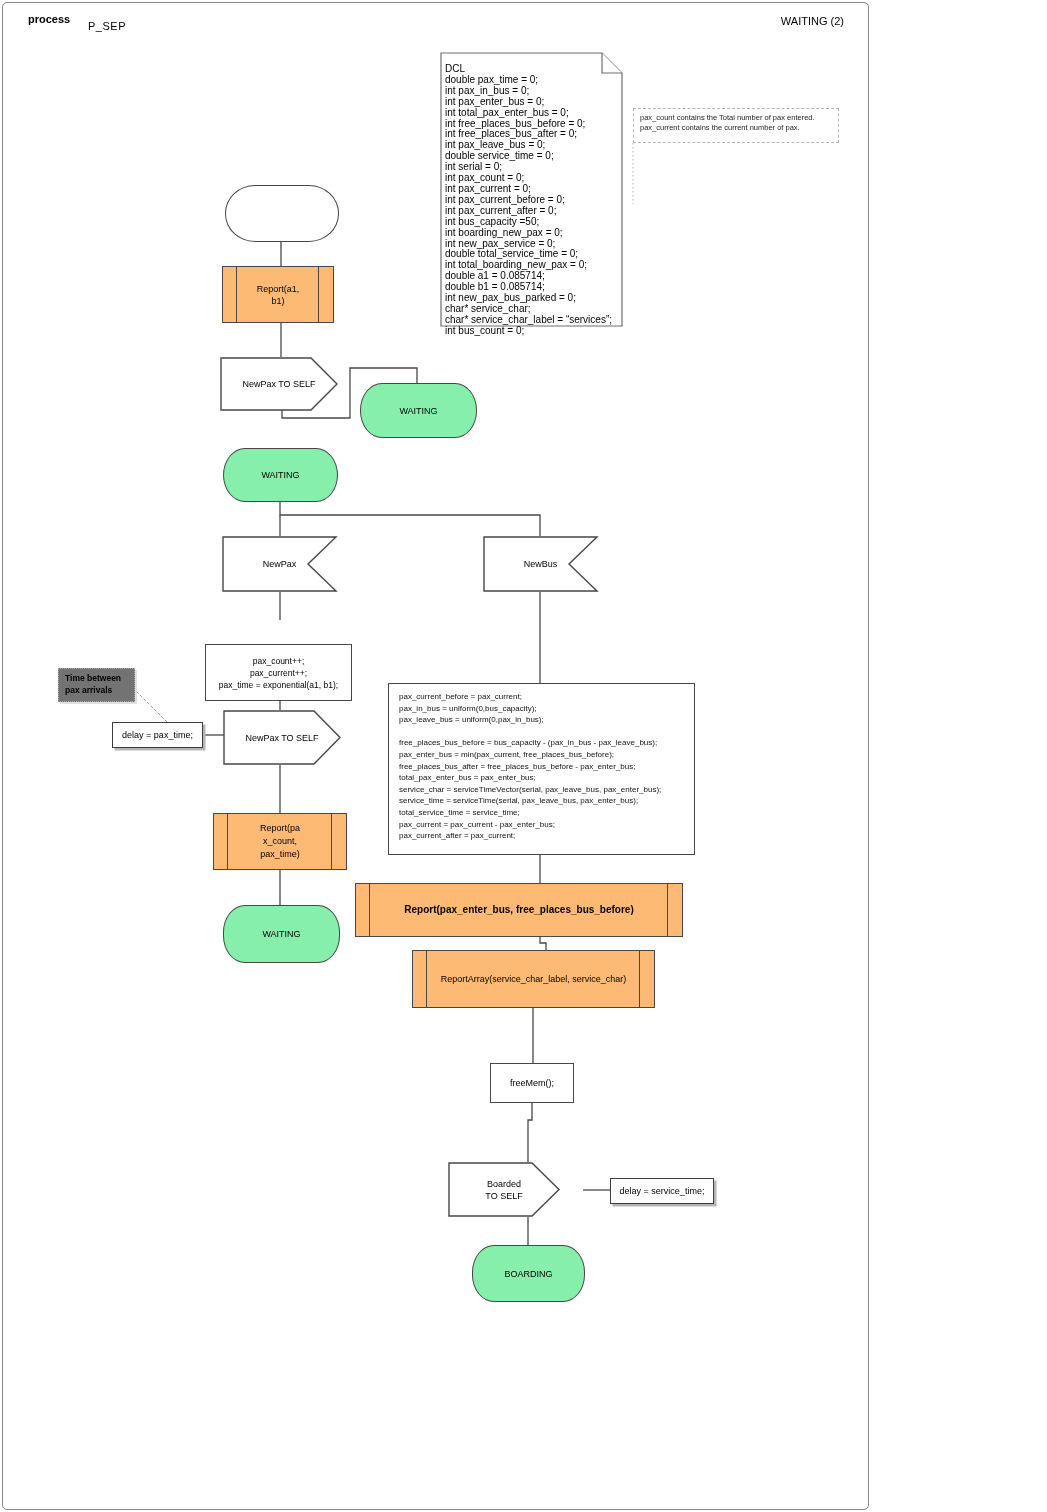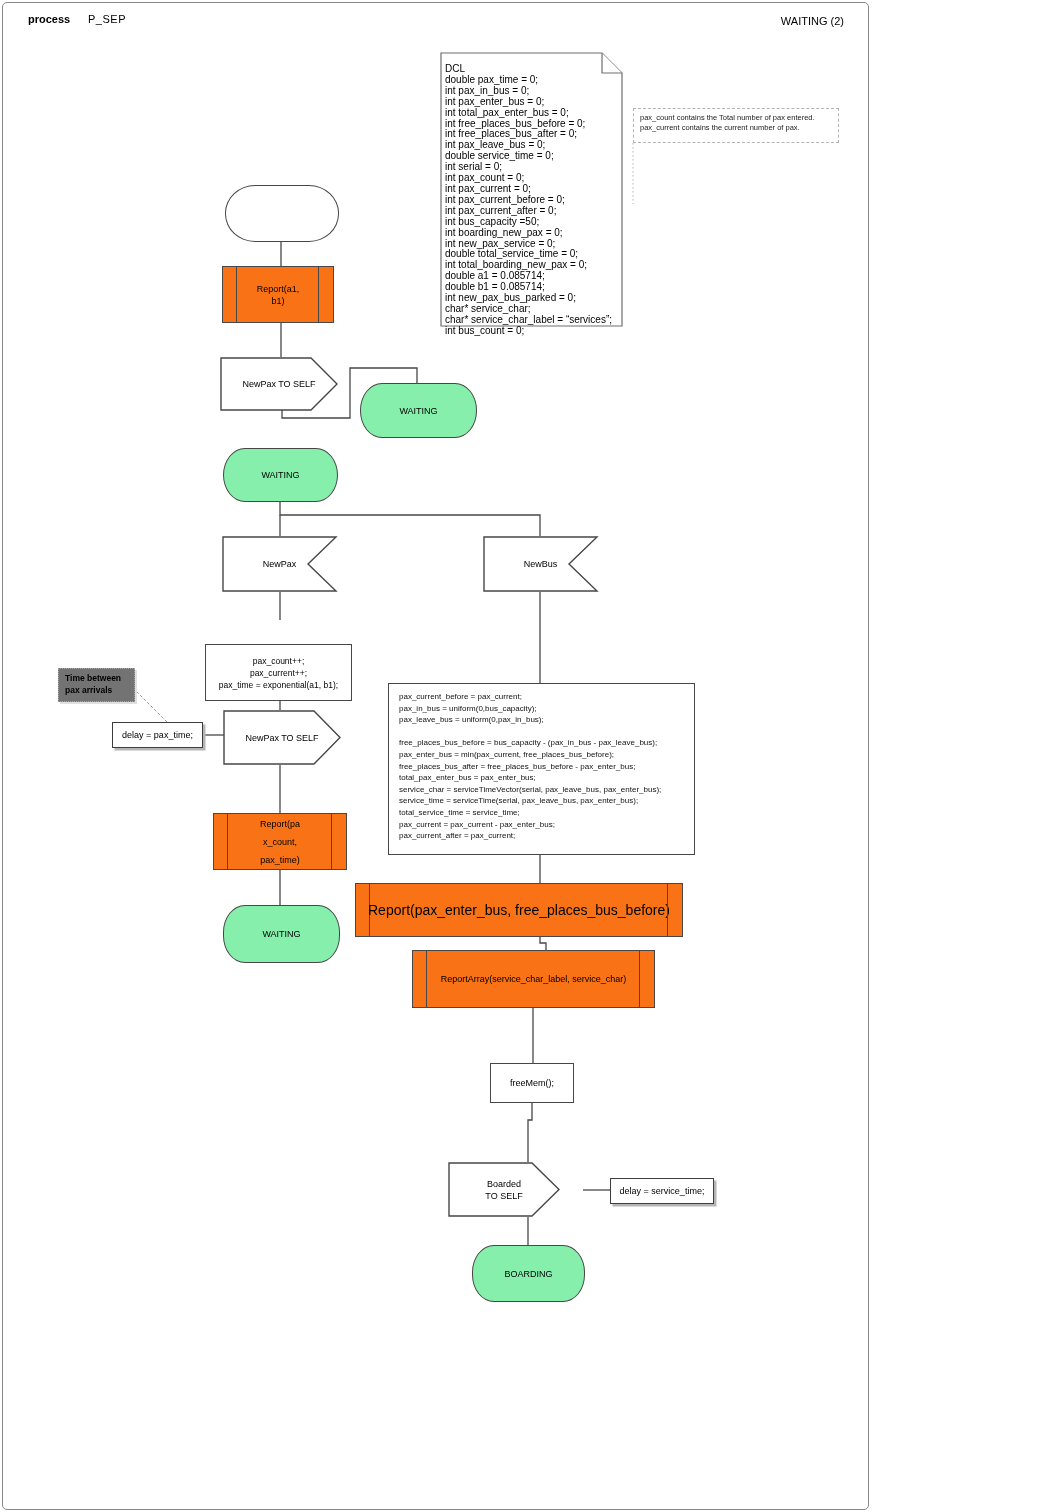--- a/index.html
+++ b/index.html
@@ -7,21 +7,21 @@
         font-family:"Liberation Sans",sans-serif;color:#000;}
   .page-border{position:absolute;inset:2px;border:1.3px solid #878787;border-radius:5px;pointer-events:none;}
   .abs{position:absolute;box-sizing:border-box;}
   .wires{position:absolute;left:0;top:0;width:1047px;height:1512px;}
   .wires polyline{fill:none;stroke:#474747;stroke-width:1.3;}
   .wires .dashed{stroke:#9a9a9a;stroke-width:1;stroke-dasharray:3 2;}
   .wires .dotted{stroke:#b5b5b5;stroke-width:1;stroke-dasharray:1.5 2.5;}
   .task{border:1.4px solid #474747;background:#fff;}
   .state{border:1.4px solid #474747;background:#86efac;border-radius:22px / 27px;}
   .start{border:1.4px solid #474747;background:#fff;border-radius:30px / 28px;}
-  .proc{border:1.4px solid #474747;background:#f97316;}
+  .proc{border:1.4px solid #474747;background:#fdba74;}
   .proc::before,.proc::after{content:"";position:absolute;top:0;bottom:0;border-left:1.4px solid #474747;}
   .proc::before{left:13px;}
   .proc::after{right:14px;}
   .shape-svg{position:absolute;left:0;top:0;width:100%;height:100%;overflow:visible;}
   .shape-svg polygon{fill:#fff;stroke:#474747;stroke-width:1.4;}
   .paper path{fill:#fff;stroke:#6e6e6e;stroke-width:1.2;}
   .lbl{position:absolute;inset:0;display:flex;align-items:center;justify-content:center;
        text-align:center;white-space:pre-line;font-size:9px;line-height:12px;}
   .lbl.small{font-size:8.5px;line-height:12px;}
   .lbl.left{justify-content:flex-start;align-items:flex-start;text-align:left;}
@@ -36,21 +36,21 @@
              white-space:pre-line;text-align:left;color:#222;}
   .hdr{position:absolute;font-size:11px;}
 </style>
 </head>
 <body>
 
 <div class="page">
   <div class="page-border"></div>
 
   <div class="hdr" style="left:28px;top:13px;font-weight:bold;">process</div>
-  <div class="hdr" style="left:88px;top:13px;letter-spacing:0.5px;">P_SEP</div>
+  <div class="hdr" style="left:88px;top:20px;letter-spacing:0.5px;">P_SEP</div>
   <div class="hdr" style="right:27px;top:15px;">WAITING (2)</div>
 
   <svg class="wires">
     <polyline points="281,242 281,266"></polyline>
     <polyline points="281,323 281,357"></polyline>
     <polyline points="282,410 282,418 350,418 350,368 417,368 417,384"></polyline>
     <polyline points="280,502 280,515 540,515 540,536"></polyline>
     <polyline points="280,515 280,536"></polyline>
     <polyline points="280,592 280,620"></polyline>
     <polyline points="280,677 280,710"></polyline>
@@ -157,21 +157,21 @@
   </div>
 
   <div class="abs" style="left:223px;top:710px;width:118px;height:55px;">
     <svg class="shape-svg" viewBox="0 0 118 55">
       <polygon points="1,1 91,1 117,27.5 91,54 1,54"></polygon>
     </svg>
     <div class="lbl">NewPax TO SELF</div>
   </div>
 
   <div class="abs proc" style="left:213px;top:813px;width:134px;height:57px;">
-    <div class="lbl" style="line-height:18px;">Report(pa
+    <div class="lbl" style="line-height:13px;">Report(pa
 x_count,
 pax_time)</div>
   </div>
 
   <div class="abs state" style="left:223px;top:905px;width:117px;height:58px;">
     <div class="lbl">WAITING</div>
   </div>
 
   <div class="abs task" style="left:388px;top:683px;width:307px;height:172px;">
     <div class="bigtask-text">pax_current_before = pax_current;
@@ -183,21 +183,21 @@
 free_places_bus_after = free_places_bus_before - pax_enter_bus;
 total_pax_enter_bus = pax_enter_bus;
 service_char = serviceTimeVector(serial, pax_leave_bus, pax_enter_bus);
 service_time = serviceTime(serial, pax_leave_bus, pax_enter_bus);
 total_service_time = service_time;
 pax_current = pax_current - pax_enter_bus;
 pax_current_after = pax_current;</div>
   </div>
 
   <div class="abs proc" style="left:355px;top:883px;width:328px;height:54px;">
-    <div class="lbl" style="font-size:14px;">Report(pax_enter_bus, free_places_bus_before)</div>
+    <div class="lbl" style="font-size:10px;font-weight:bold;">Report(pax_enter_bus, free_places_bus_before)</div>
   </div>
 
   <div class="abs proc" style="left:412px;top:950px;width:243px;height:58px;">
     <div class="lbl">ReportArray(service_char_label, service_char)</div>
   </div>
 
   <div class="abs task" style="left:490px;top:1063px;width:84px;height:40px;">
     <div class="lbl">freeMem();</div>
   </div>
 

